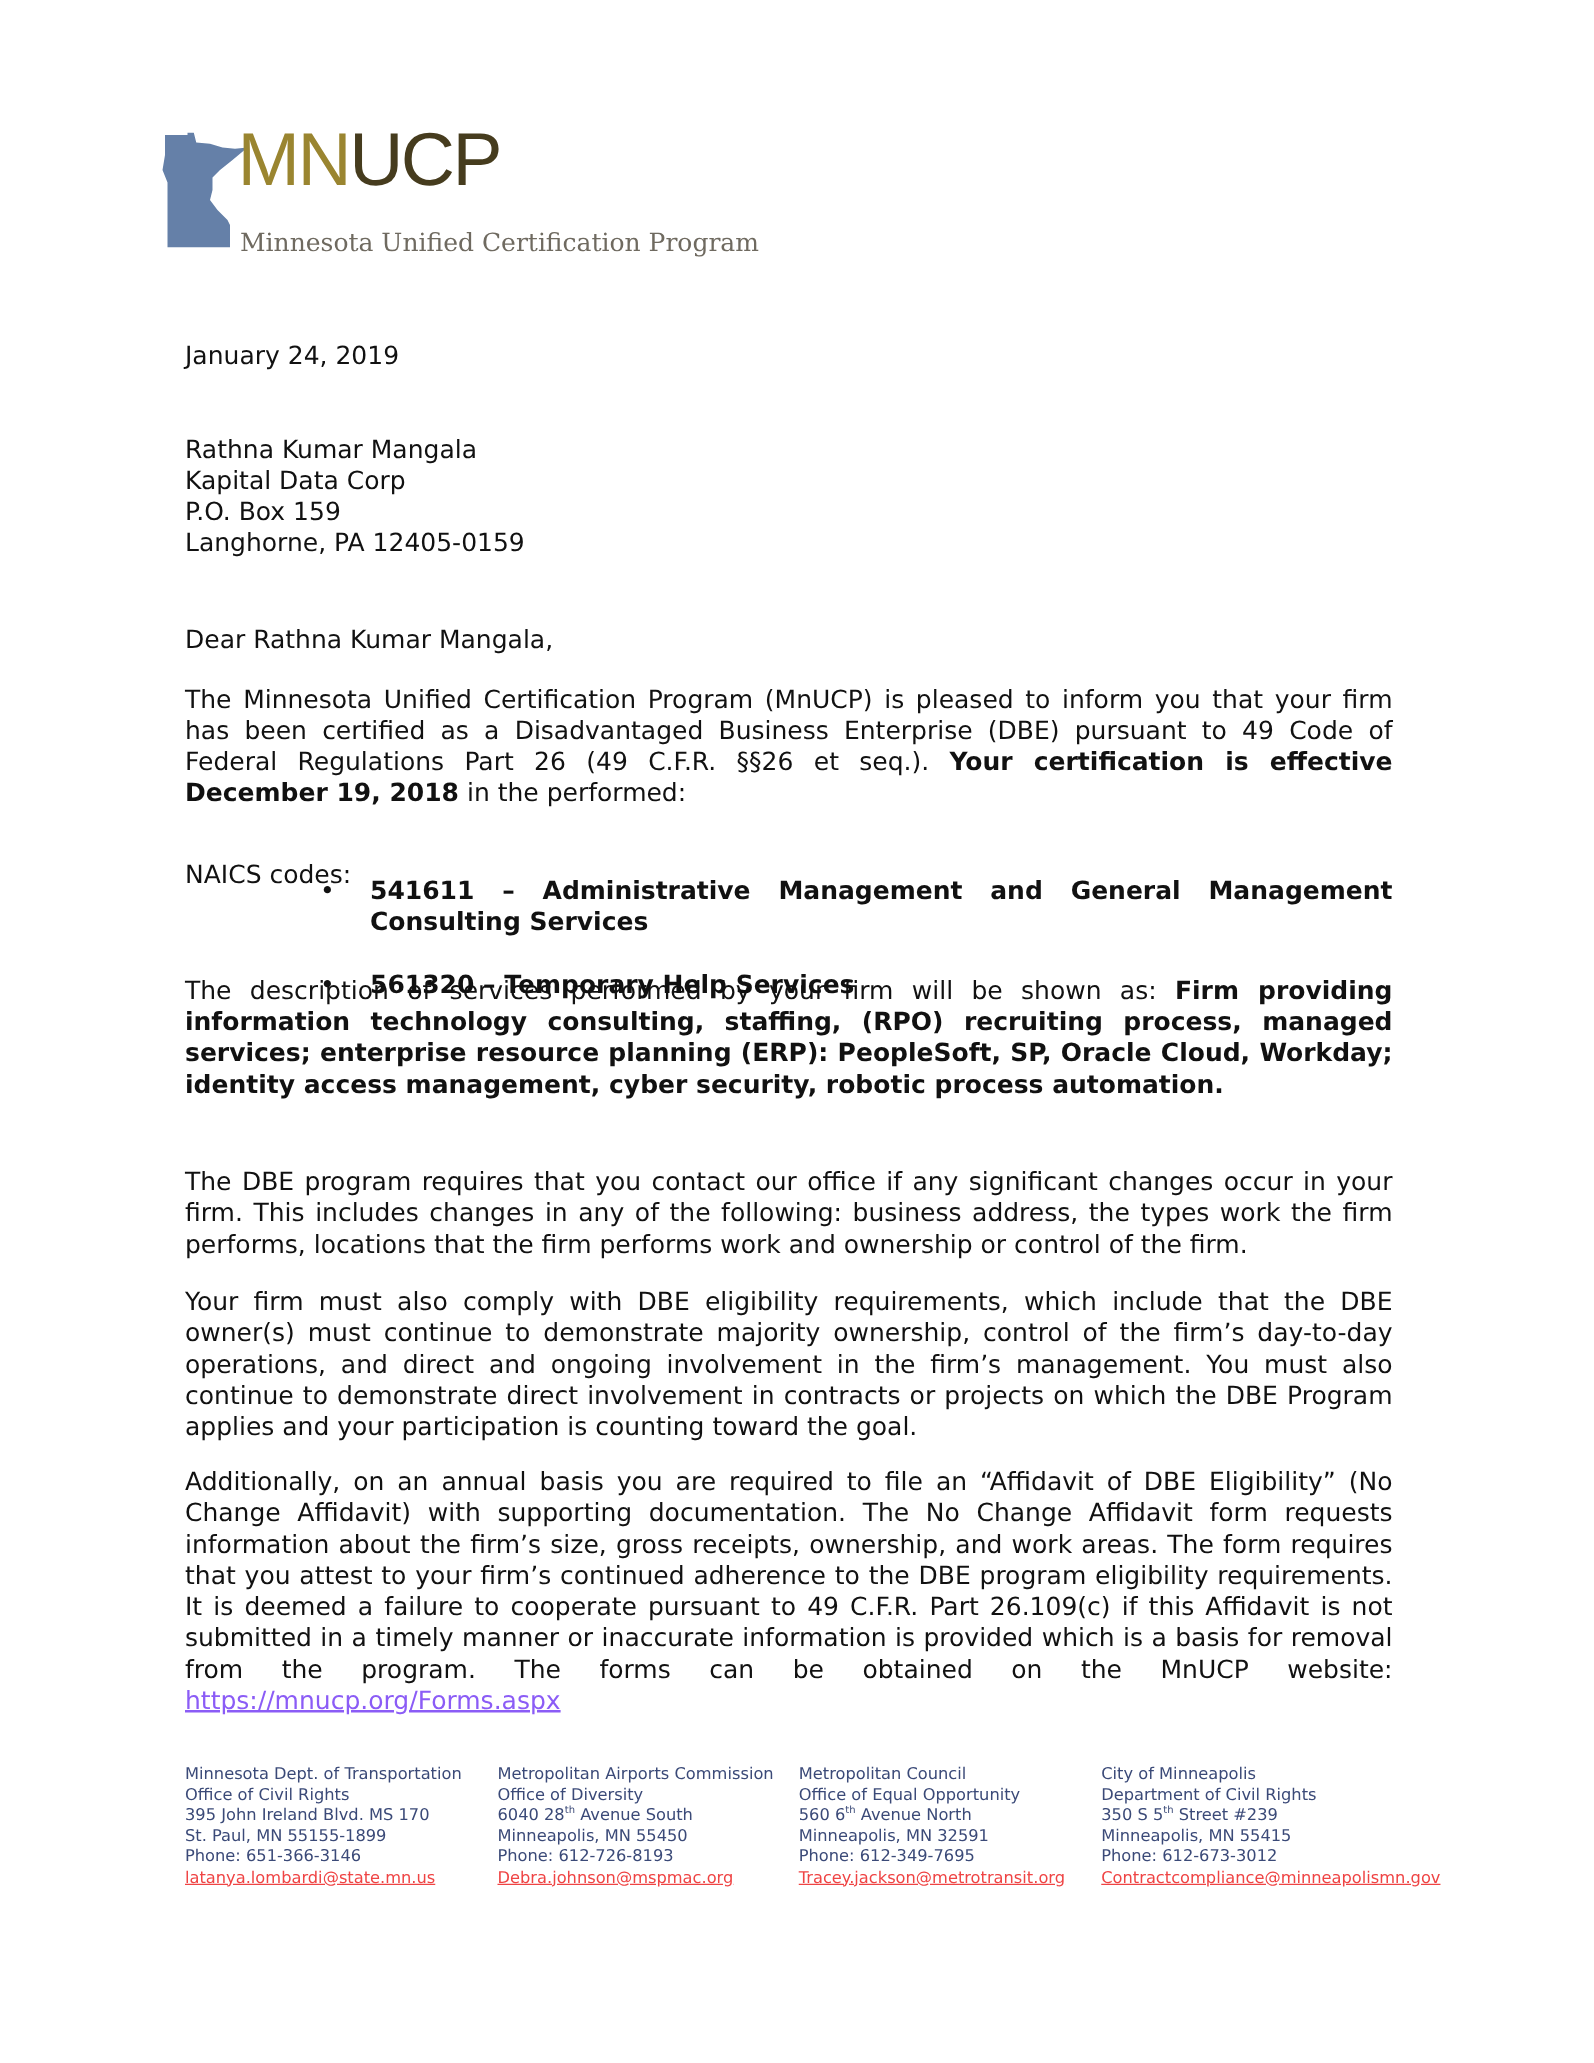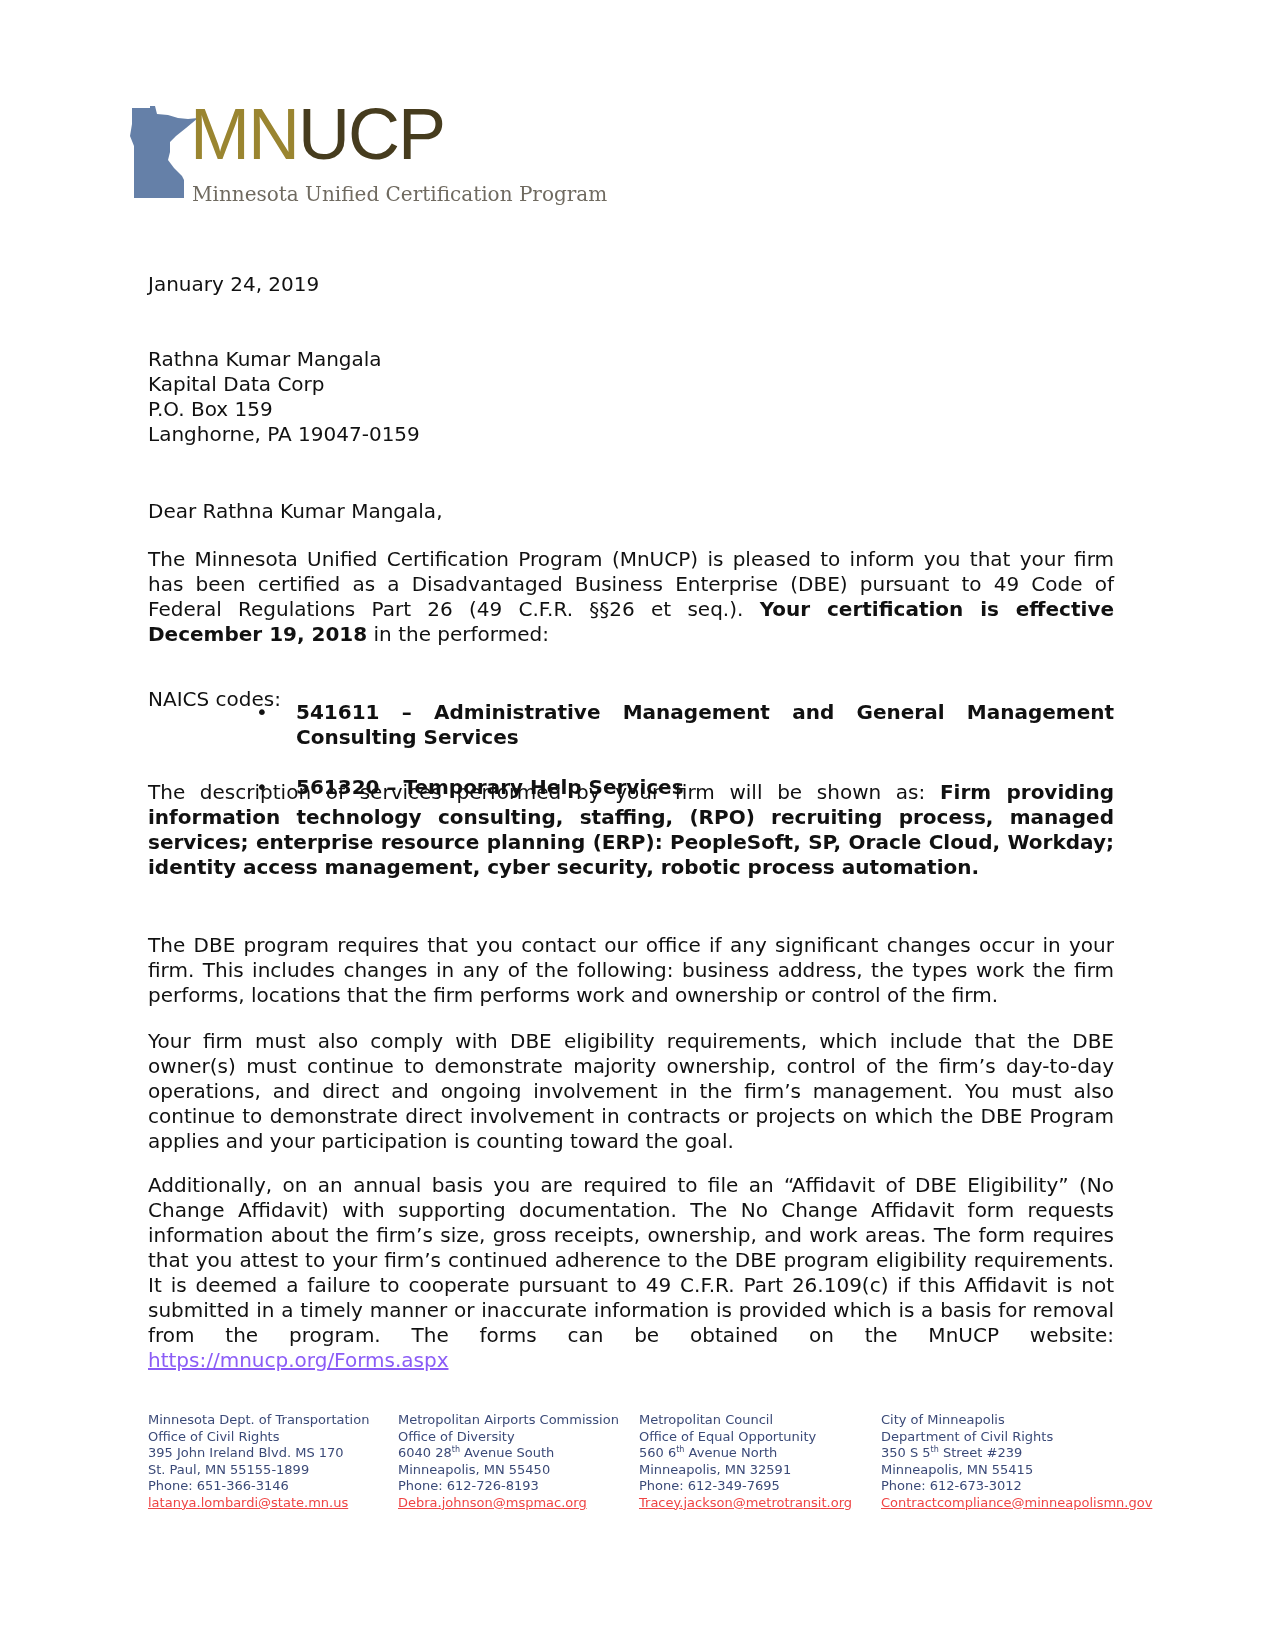--- a/index.html
+++ b/index.html
@@ -1,20 +1,20 @@
 <!DOCTYPE html>
 <html><head>
 <meta charset="utf-8">
 <style>
   html, body { margin: 0; padding: 0; background: #ffffff; }
   body { width: 1275px; height: 1650px; position: relative; overflow: hidden;
          font-family: "DejaVu Sans", sans-serif; color: #111; }
   .logo { position: absolute; left: 128px; top: 104px; width: 380px; height: 100px; }
   .logo-text { position: absolute; left: 62px; top: -6px; font-family: "Liberation Sans", sans-serif;
-               font-size: 72px; letter-spacing: -2px; line-height: 1; font-weight: 300; }
+               font-size: 60px; letter-spacing: -2px; line-height: 1; font-weight: 300; }
   .logo-mn { color: #9a8530; }
   .logo-ucp { color: #463c1e; }
   .logo-sub { position: absolute; left: 64px; top: 78px; font-family: "DejaVu Serif", serif;
               font-size: 20px; color: #6f6a60; white-space: nowrap; }
   .page { position: absolute; left: 148px; top: 0; width: 966px; font-size: 20px; line-height: 25px; }
   .date { position: absolute; top: 272px; left: 0; }
   .address { position: absolute; top: 347px; left: 0; }
   .address div { height: 25px; }
   .salutation { position: absolute; top: 499px; left: 0; }
   .block { position: absolute; left: 0; width: 966px; text-align: justify; }
@@ -41,21 +41,21 @@
   <div class="logo-sub">Minnesota Unified Certification Program</div>
 </div>
 
 <div class="page">
   <div class="date">January 24, 2019</div>
 
   <div class="address">
     <div>Rathna Kumar Mangala</div>
     <div>Kapital Data Corp</div>
     <div>P.O. Box 159</div>
-    <div>Langhorne, PA 19047-0159</div>
+    <div>Langhorne, PA 12405-0159</div>
   </div>
 
   <div class="salutation">Dear Rathna Kumar Mangala,</div>
 
   <div class="block j" style="top:547px;">
     <span>The Minnesota Unified Certification Program (MnUCP) is pleased to inform you that your firm has been certified as a Disadvantaged Business Enterprise (DBE) pursuant to 49 Code of Federal Regulations Part 26 (49 C.F.R. §§26 et seq.).  </span><b>Your certification is effective December 19, 2018</b><span> in the performed:</span>
   </div>
 
   <div class="naics-title">NAICS codes:</div>
   <div class="bullets">

